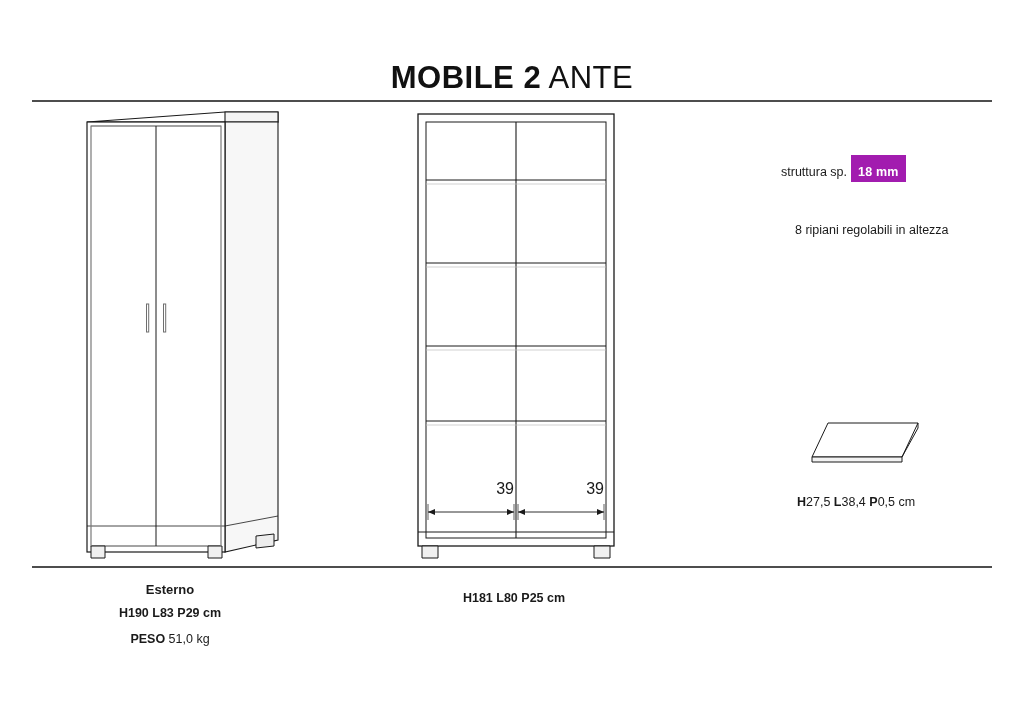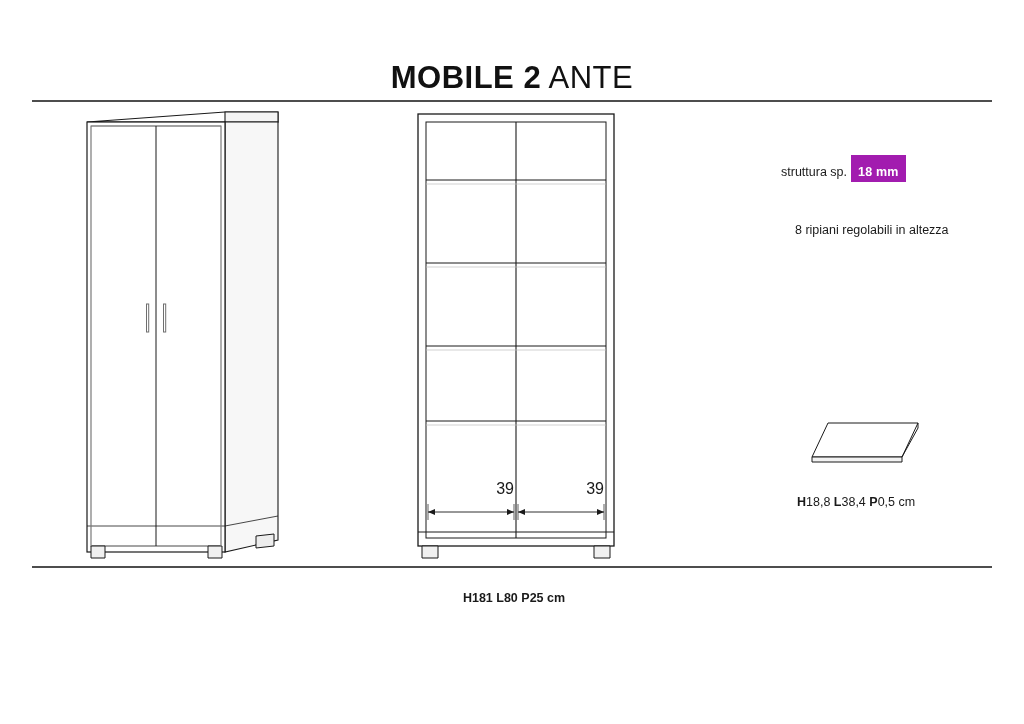--- a/index.html
+++ b/index.html
@@ -198,22 +198,32 @@
   <div class="draw" style="left:800px; top:405px; width:130px; height:60px;">
     <svg width="130" height="60" viewBox="0 0 130 60">
       <polygon points="28,6 118,6 102,40 12,40" fill="#ffffff" stroke="#1a1a1a" stroke-width="1"></polygon>
       <polygon points="12,40 102,40 102,45 12,45" fill="#f2f2f2" stroke="#1a1a1a" stroke-width="1"></polygon>
       <line x1="118" y1="6" x2="118" y2="11" stroke="#1a1a1a" stroke-width="1"></line>
       <line x1="102" y1="40" x2="118" y2="11" stroke="#1a1a1a" stroke-width="1"></line>
     </svg>
   </div>
 
   <div class="rtext" style="left:797px; top:483px;">
-    <b>H</b><span>18,8 </span><b>L</b><span>38,4 </span><b>P</b><span>0,5 cm</span>
-  </div>
-
+    <b>H</b><span>27,5 </span><b>L</b><span>38,4 </span><b>P</b><span>0,5 cm</span>
+  </div>
+
+  <div class="cap" style="left:60px; top:570px; width:220px;">
+    <div class="hd">Esterno</div>
+    <div style="height:9px"></div>
+    <div style="font-weight:bold;">H190 L83 P29 cm</div>
+    <div style="height:12px"></div>
+    <div>
+      <b>PESO</b>
+      <span>51,0 kg</span>
+    </div>
+  </div>
 
   <div class="cap" style="left:404px; top:570px; width:220px;">
     <div style="height:9px"></div>
     <div style="font-weight:bold;">H181 L80 P25 cm</div>
   </div>
 
 </div>
 
 </body></html>

